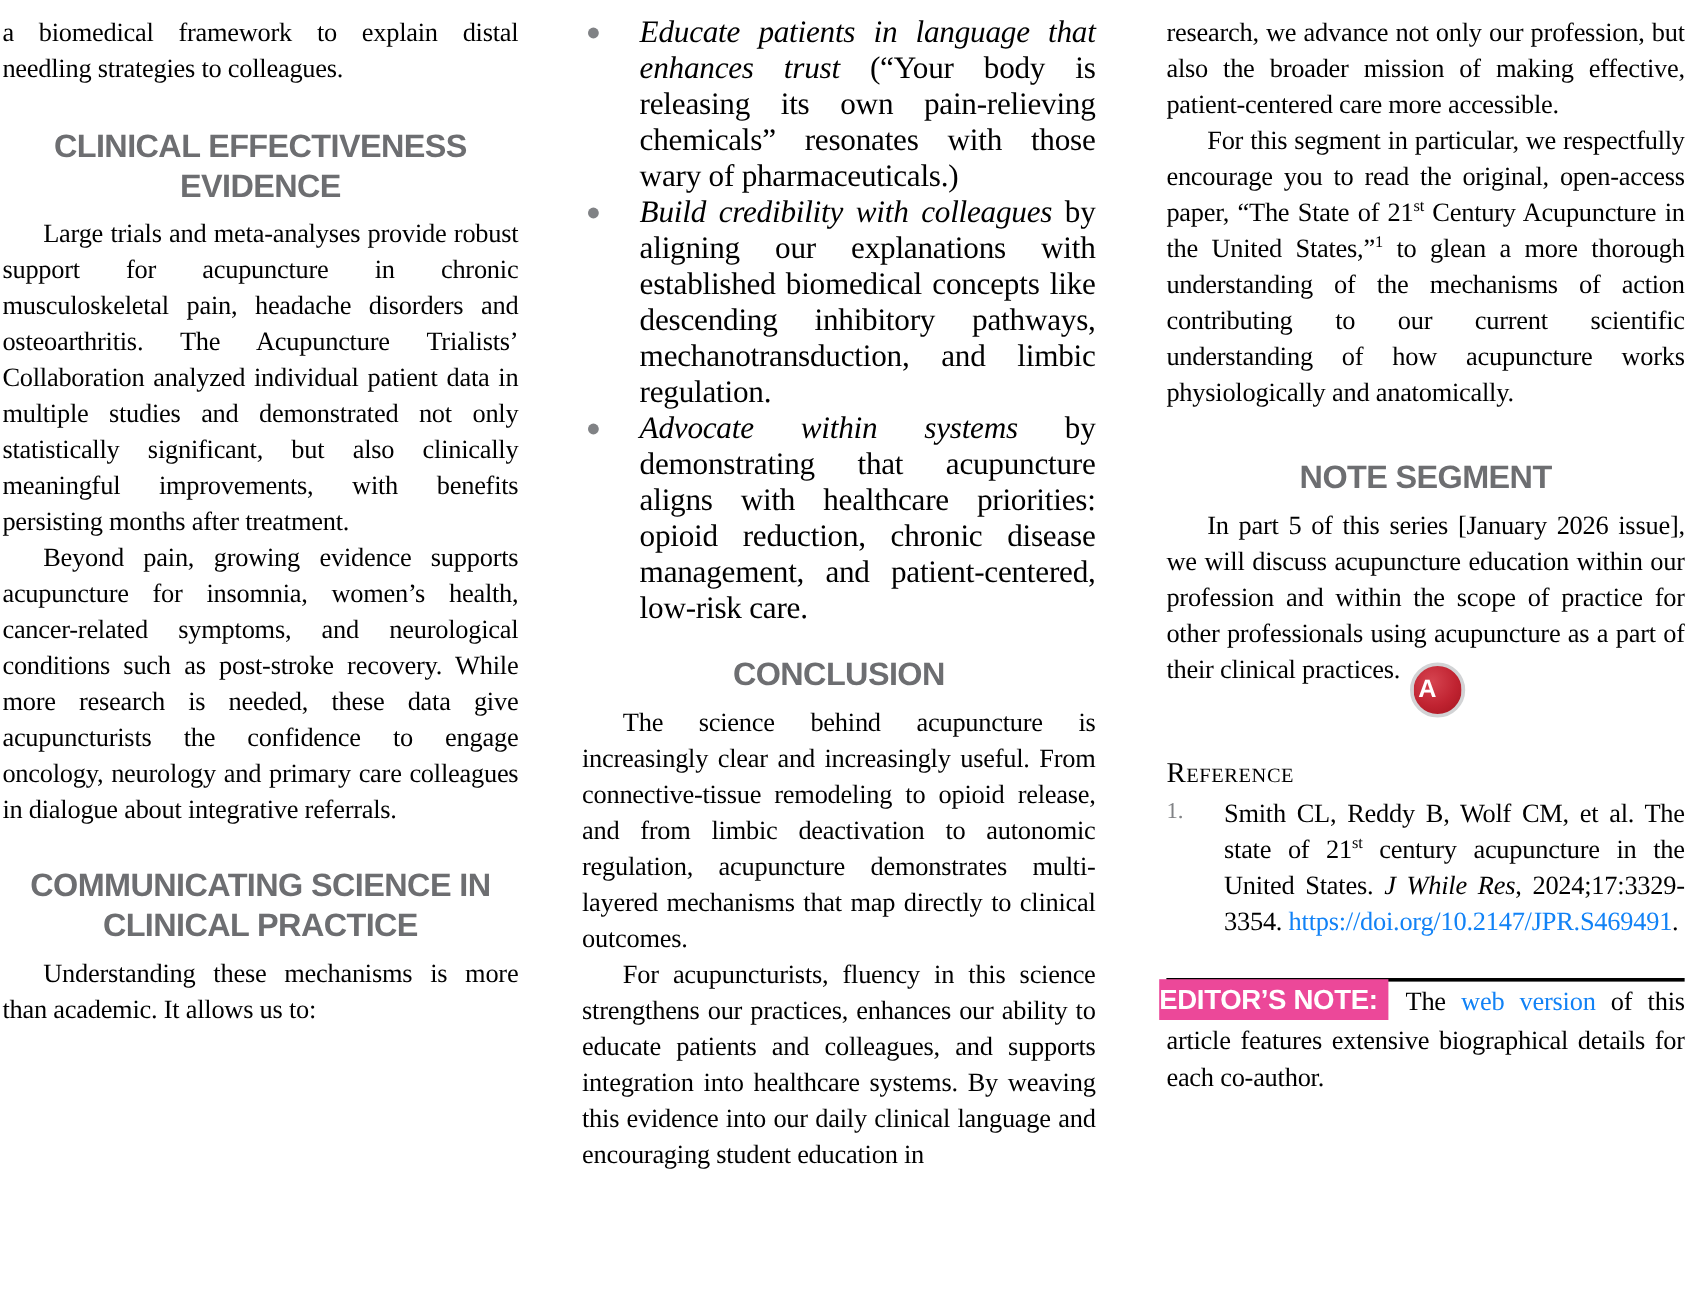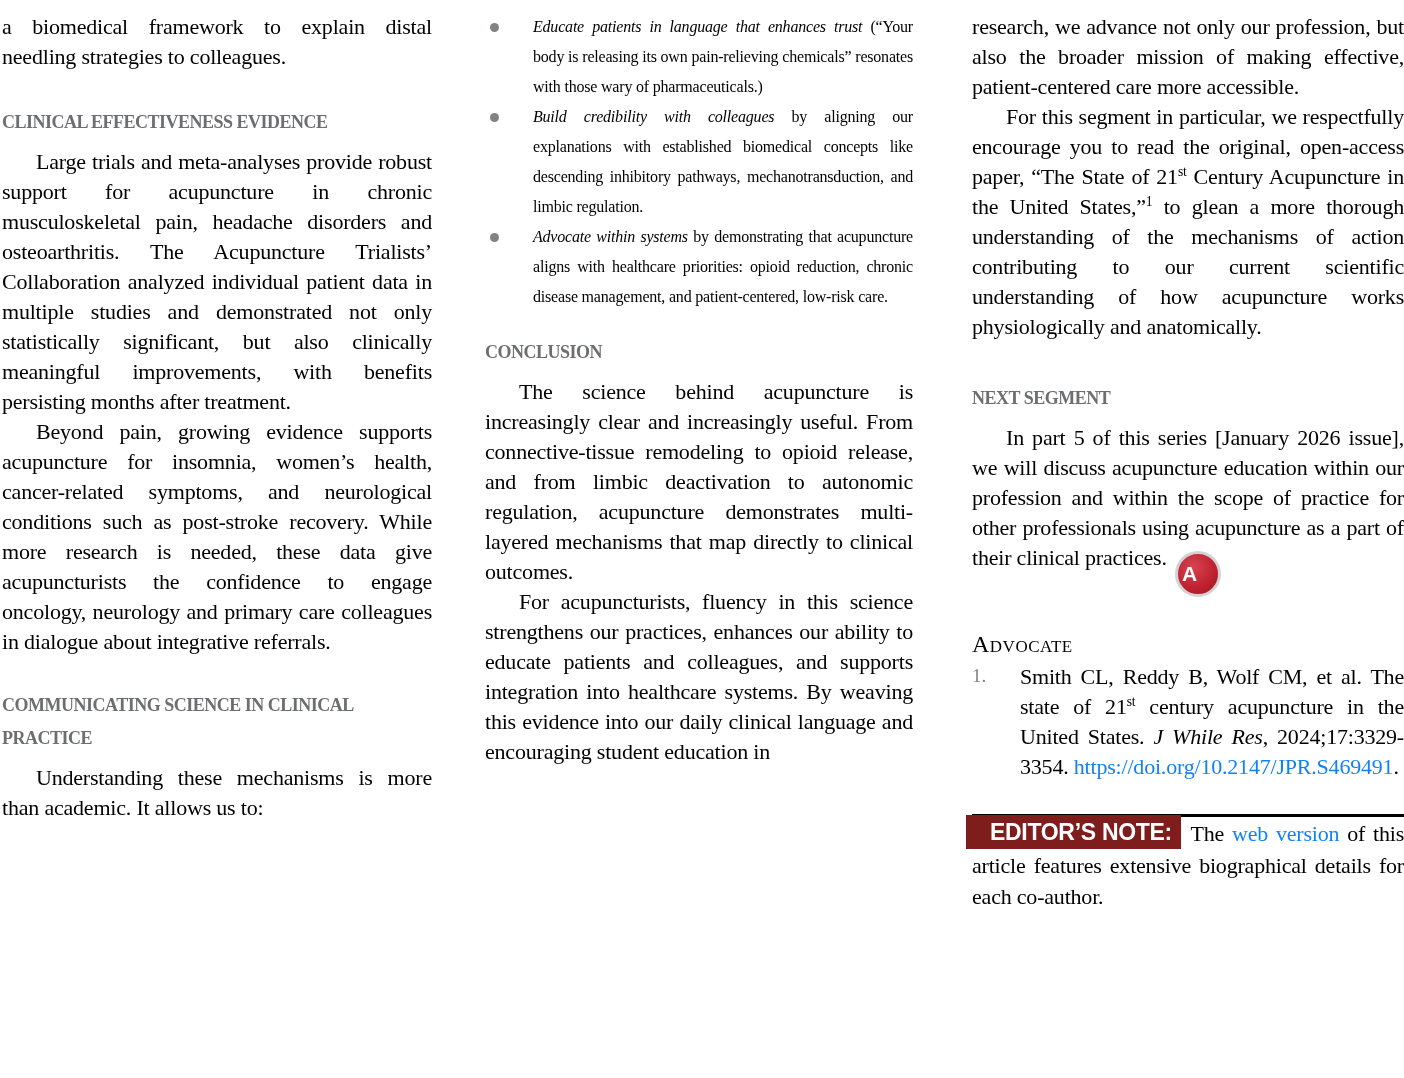--- a/index.html
+++ b/index.html
@@ -13,32 +13,32 @@
   #col2 { left:485px; width:428px; }
   #col3 { left:972px; width:432px; }
 
   .body {
     font-size:22px; line-height:30px; letter-spacing:-0.2px;
     text-align:justify;
   }
   .ind { text-indent:34px; }
 
   .head {
-    font-family:Liberation Serif, serif;
+    font-family:Liberation Sans, sans-serif;
     font-weight:bold; color:#6d6e71;
-    font-size:18px; line-height:33px; letter-spacing:-0.5px;
+    font-size:27px; line-height:33px; letter-spacing:-0.5px;
     margin-top:32px; margin-bottom:8px;
-    text-align:left;
+    text-align:center;
   }
   .head-first-gap { margin-top:34px; }
 
   
   ul.bullets { list-style:none; }
   ul.bullets li { position:relative; padding-left:48px; text-align:justify;
-                  font-size:16px; line-height:30px; letter-spacing:-0.2px; }
+                  font-size:26px; line-height:30px; letter-spacing:-0.2px; }
   .dot { position:absolute; left:5px; top:11px; width:9px; height:9px;
          background:#808285; border-radius:50%; }
   .lead { font-style:italic; }
 
   sup.s { font-size:62%; line-height:0; vertical-align:super; }
 
   a.blue { color:#1182f6; text-decoration:none; }
   a.blue.bold { font-weight:normal; }
 
   
@@ -64,24 +64,24 @@
   .ref-body { flex:1; font-size:22px; line-height:30px; letter-spacing:-0.2px; text-align:justify; }
   .journal { font-style:italic; }
 
   
   .editors-note { position:relative; margin-top:32px; padding-top:2px;
                   font-size:22px; line-height:31px; letter-spacing:-0.2px; text-align:justify; }
   .note-rule { position:absolute; top:0; left:0; right:0; height:3px; background:#000; z-index:0; }
   .ed-label {
     position:relative; z-index:1;
     display:inline-block;
-    background:#7f1d1d; color:#ffffff;
+    background:#ec4899; color:#ffffff;
     font-family:"Liberation Sans", sans-serif; font-weight:bold;
     font-size:23px; line-height:28px; letter-spacing:-0.3px;
-    padding:3px 9px 3px 24px; margin-left:-6px; margin-right:2px;
+    padding:3px 9px 3px 0; margin-left:-6px; margin-right:2px;
     transform:translateY(-1px);
   }
 </style>
 </head>
 <body>
 
 <div class="page">
 
   <section class="col" id="col1">
     <p class="body">a biomedical framework to explain distal needling strategies to colleagues.</p>
@@ -109,28 +109,28 @@
     </ul>
     <h2 class="head" style="margin-top:24px;">CONCLUSION</h2>
     <p class="body ind">The science behind acupuncture is increasingly clear and increasingly useful. From connective-tissue remodeling to opioid release, and from limbic deactivation to autonomic regulation, acupuncture demonstrates multi-layered mechanisms that map directly to clinical outcomes.</p>
     <p class="body ind">For acupuncturists, fluency in this science strengthens our practices, enhances our ability to educate patients and colleagues, and supports integration into healthcare systems. By weaving this evidence into our daily clinical language and encouraging student education in</p>
   </section>
 
   <section class="col" id="col3">
     <p class="body">research, we advance not only our profession, but also the broader mission of making effective, patient-centered care more accessible.</p>
     <p class="body ind"><span>For this segment in particular, we respectfully encourage you to read the original, open-access paper, “The State of 21</span><sup class="s">st</sup><span> Century Acupuncture in the United States,”</span><sup class="s">1</sup><span> to glean a more thorough understanding of the mechanisms of action contributing to our current scientific understanding of how acupuncture works physiologically and anatomically.</span></p>
 
-    <h2 class="head" style="margin-top:40px;">NEXT SEGMENT</h2>
+    <h2 class="head" style="margin-top:40px;">NOTE SEGMENT</h2>
     <p class="body ind"><span>In part 5 of this series [January 2026 issue], we will discuss acupuncture education within our profession and within the scope of practice for other professionals using acupuncture as a part of their clinical practices.</span><span class="at-logo">
           <span>A</span>
           <span class="at-bar"></span>
           <span>T</span>
         </span></p>
 
-    <h3 class="ref-heading">Advocate</h3>
+    <h3 class="ref-heading">Reference</h3>
     <div class="ref-row">
       <div class="ref-num">1.</div>
       <div class="ref-body"><span>Smith CL, Reddy B, Wolf CM, et al. The state of 21</span><sup class="s">st</sup><span> century acupuncture in the United States. </span><span class="journal">J While Res</span><span>, 2024;17:3329-3354. </span><a class="blue bold" href="#">https://doi.org/10.2147/JPR.S469491</a><span>.</span></div>
     </div>
 
     <div class="editors-note">
       <span class="note-rule"></span>
       <span class="ed-label">EDITOR’S NOTE:</span><span> The </span><a class="blue" href="#">web version</a><span> of this article features extensive biographical details for each co-author.</span>
     </div>
   </section>

